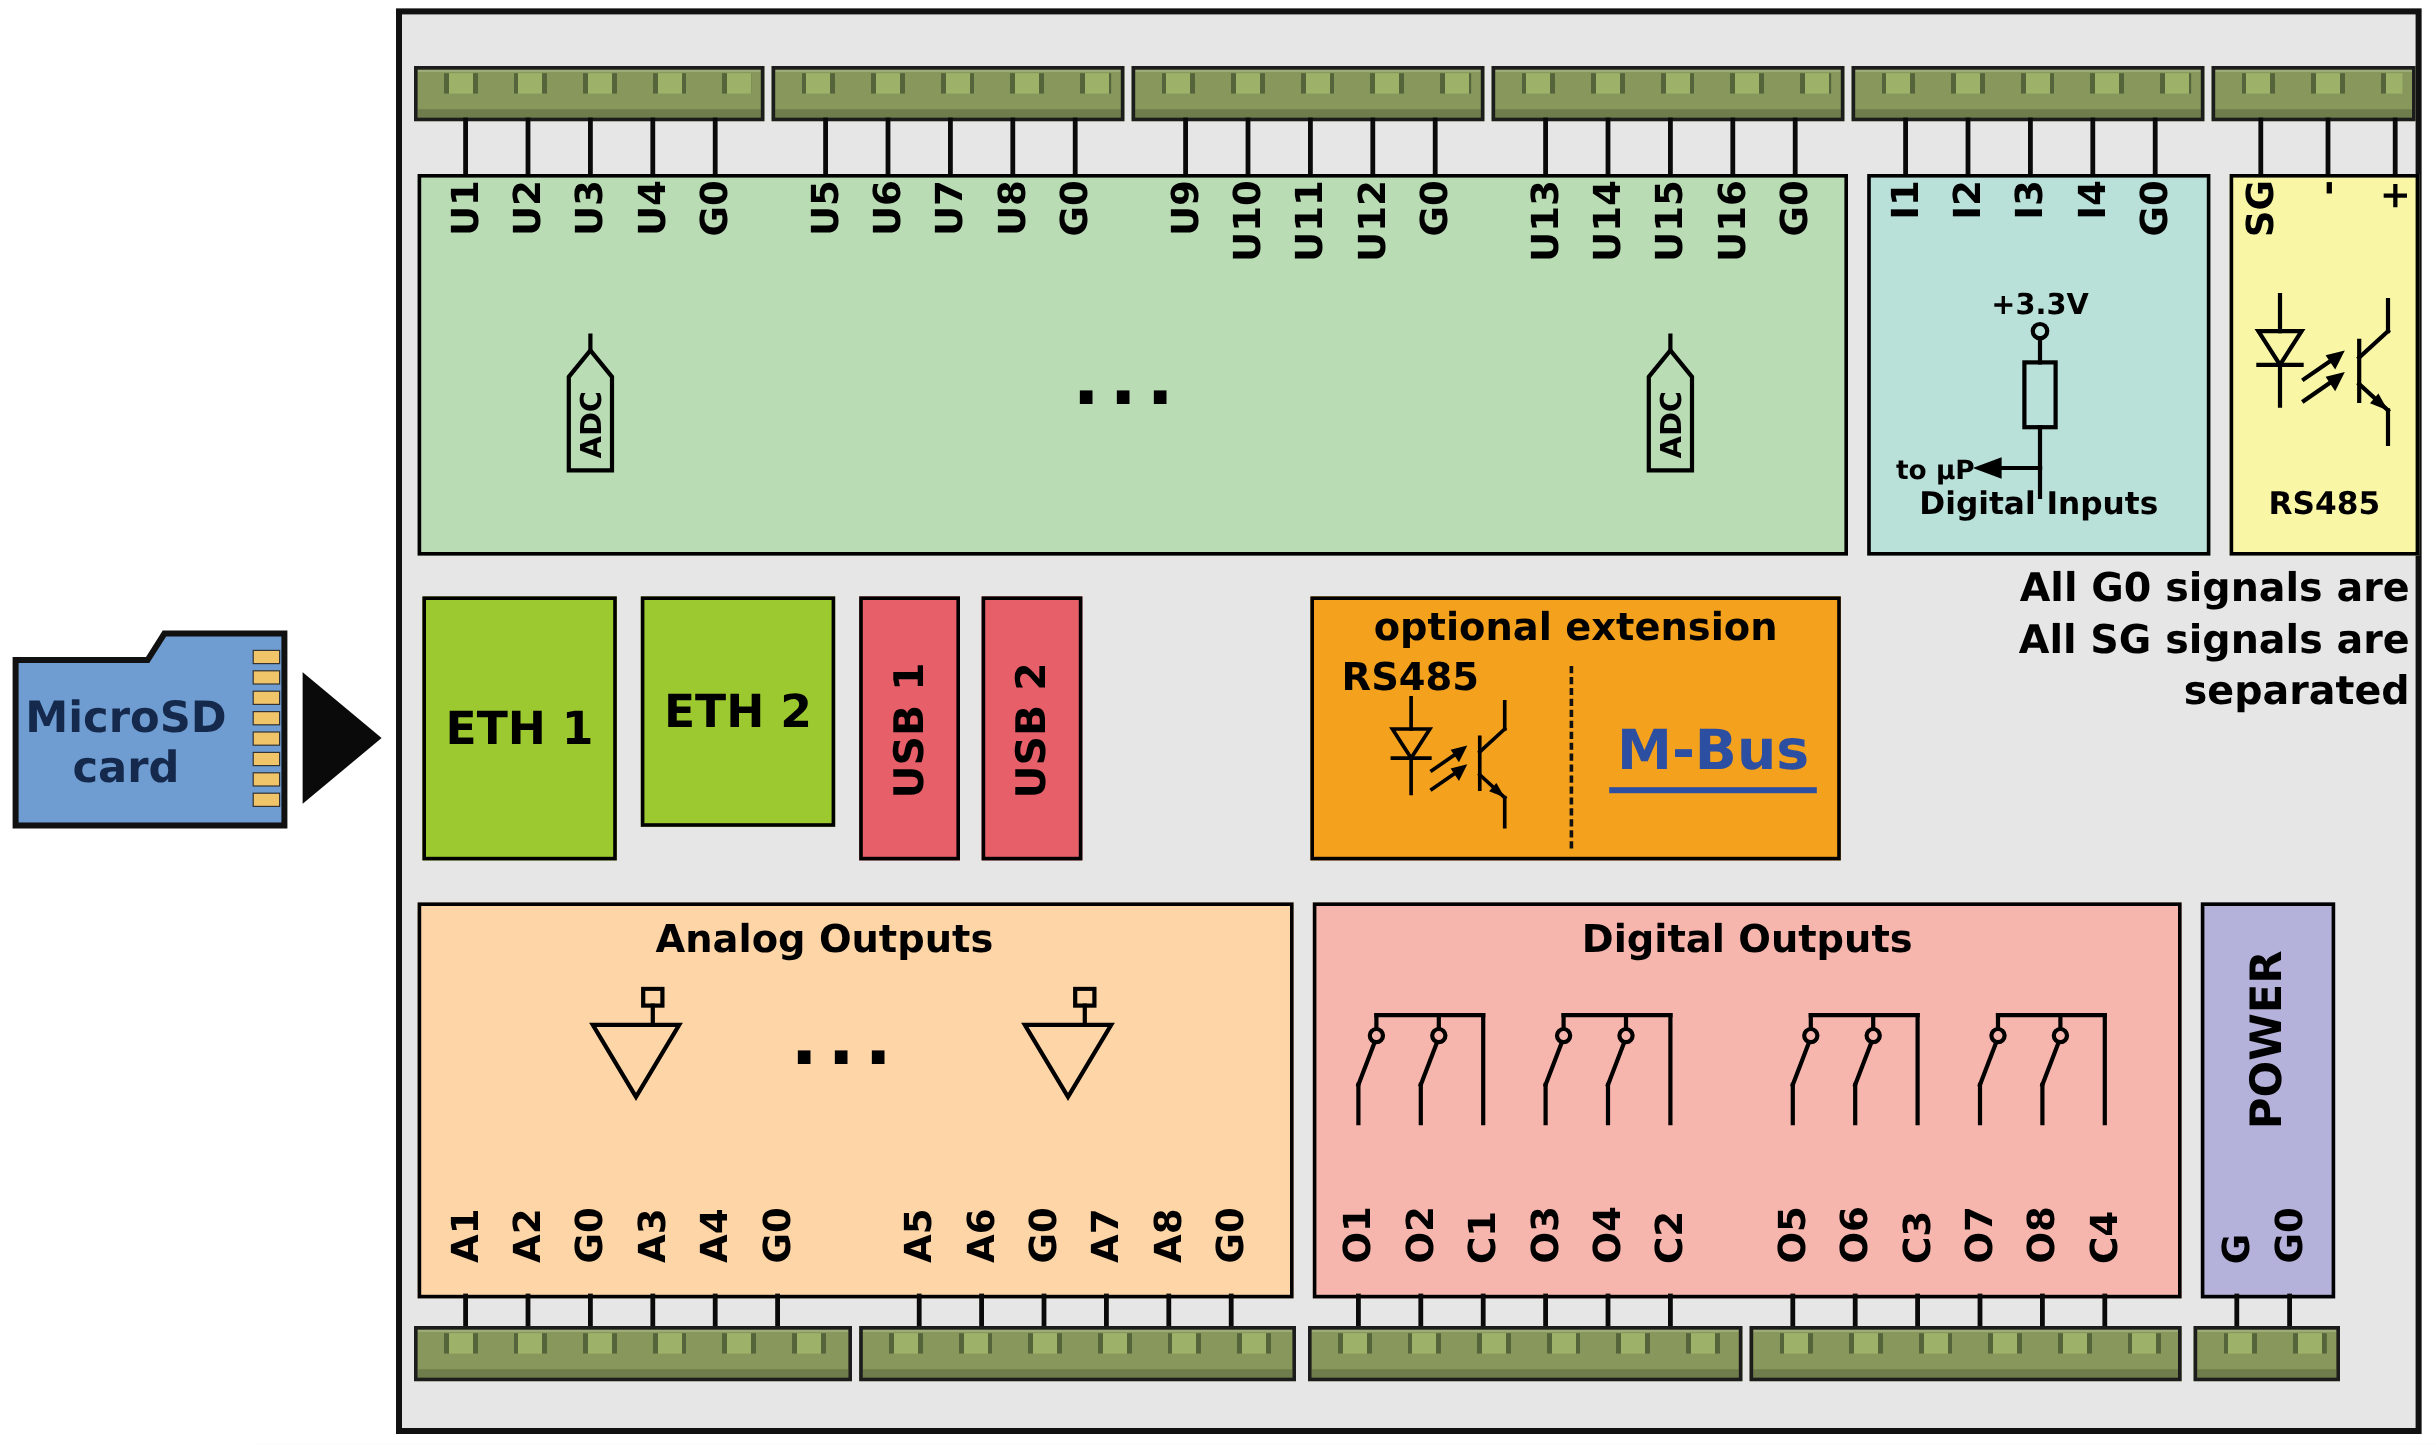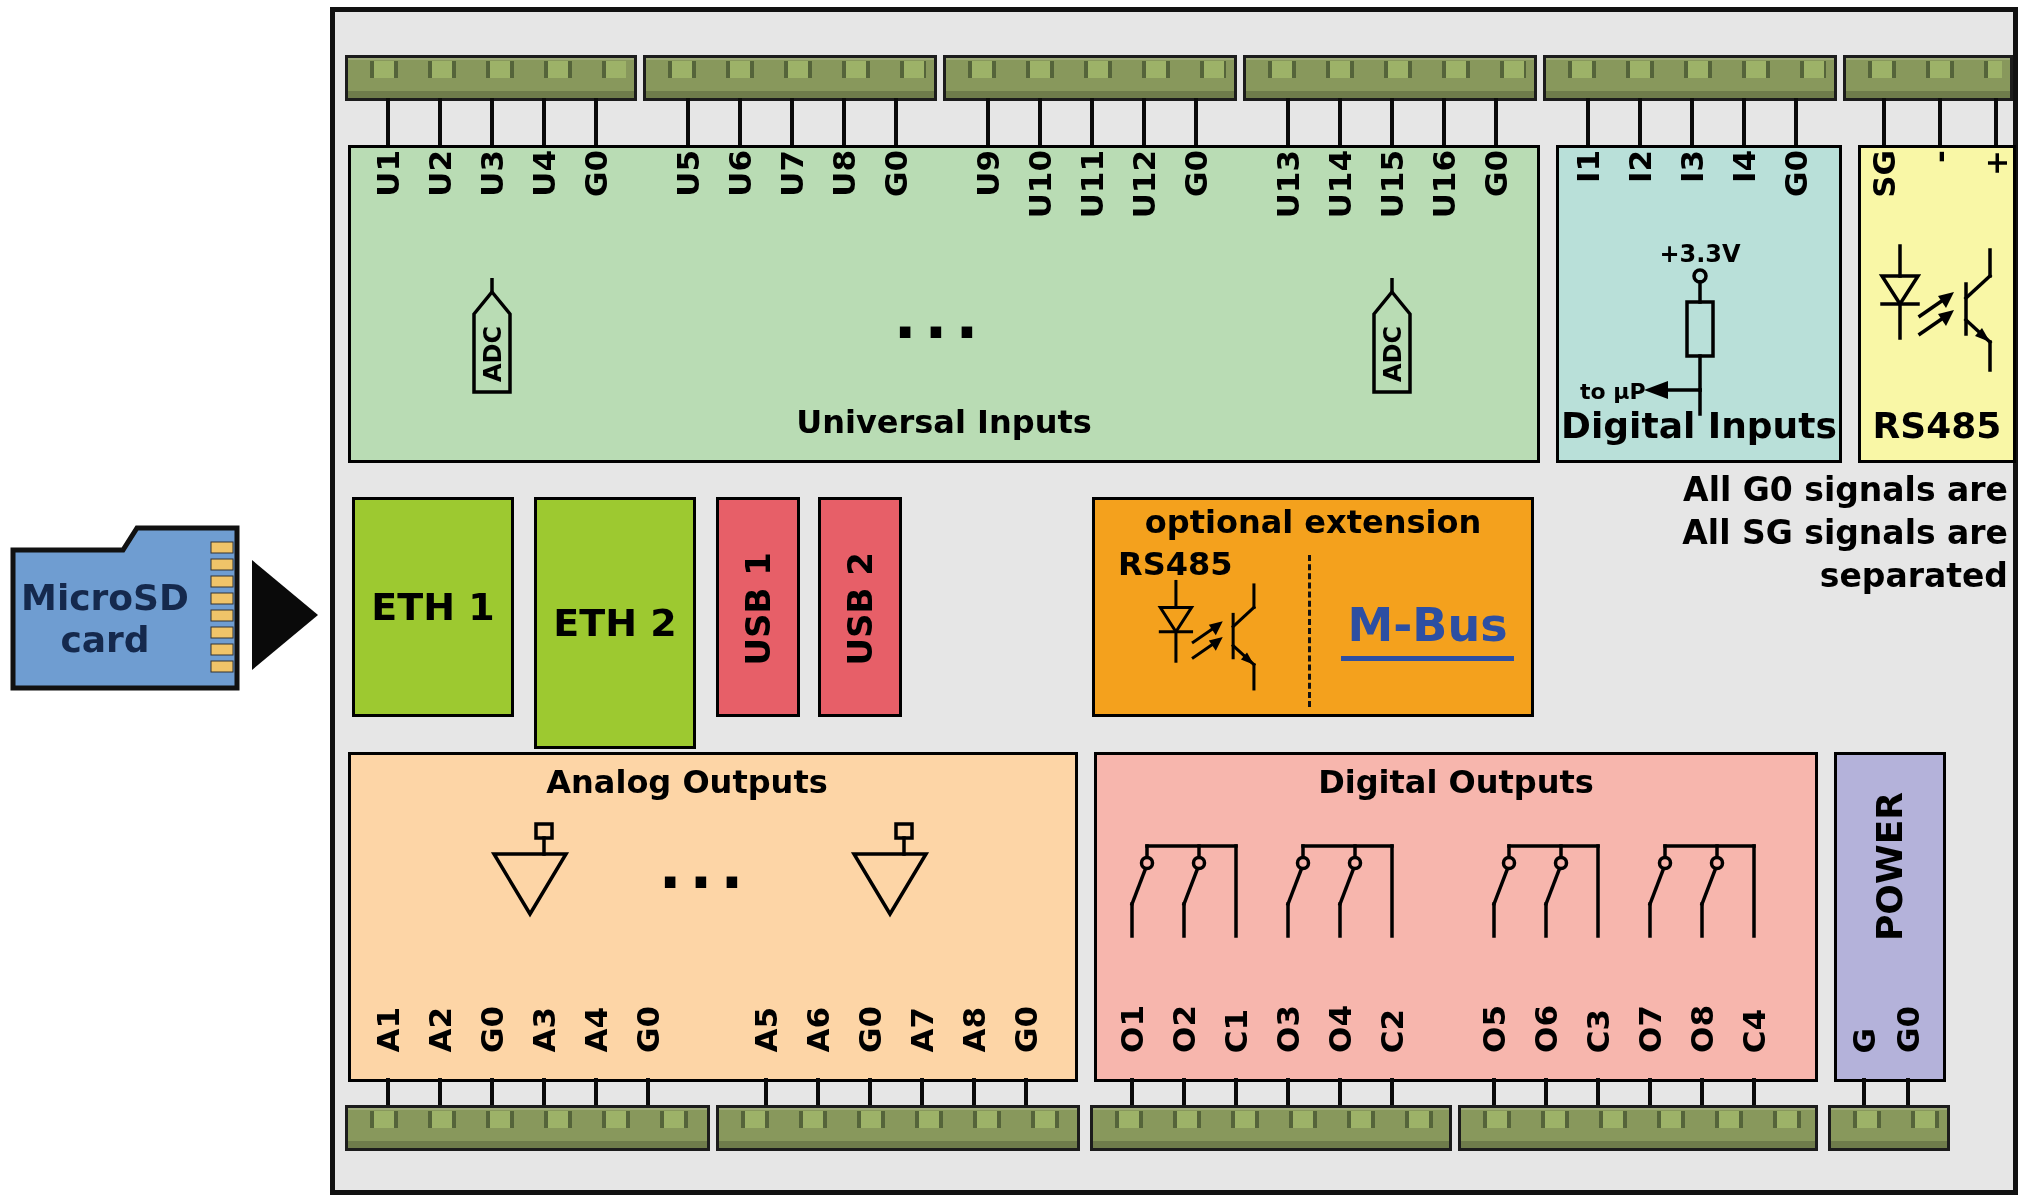--- a/index.html
+++ b/index.html
@@ -11,21 +11,21 @@
   .strip{position:absolute;height:46px;background:#88985c;border:3px solid #1c1c1c;box-sizing:border-box;box-shadow:inset 0 -7px 0 rgba(0,0,0,.18),inset 0 2px 0 rgba(255,255,255,.18);}
   .strip .notches{margin:3px 8px 0;height:17px;background:repeating-linear-gradient(90deg,rgba(0,0,0,0) 0 14px,#55643a 14px 18px,#9db268 18px 38px,#55643a 38px 42px,rgba(0,0,0,0) 42px 58px);}
   .ln{position:absolute;width:4px;background:#0a0a0a;}
   .lt{top:98px;height:50px;}
   .lb{top:1078px;height:30px;}
   .v{position:absolute;writing-mode:vertical-rl;transform:rotate(180deg);font-weight:bold;font-size:31px;line-height:36px;width:36px;white-space:nowrap;color:#000;}
   .vt{top:150px;}
   .vb{bottom:150px;}
   .v34{font-size:34px;}
   .title{position:absolute;font-weight:bold;font-size:32px;text-align:center;color:#000;}
-  .t30{font-size:36px;}
+  .t30{font-size:26px;}
   .cbox{display:flex;align-items:center;justify-content:center;font-weight:bold;}
   .dots{position:absolute;font-weight:bold;font-size:60px;letter-spacing:8px;color:#000;}
   .sym line,.sym rect,.sym circle,.sym polygon{stroke:#000;stroke-width:3.5;fill:none;stroke-linecap:square;}
   .sym .f{fill:#000;stroke:none;}
   .sym text{fill:#000;stroke:none;font-weight:bold;font-family:inherit;}
   .note{position:absolute;right:22px;top:468px;text-align:right;font-weight:bold;font-size:33px;line-height:43px;color:#000;}
   .mbus{font-weight:bold;font-size:46px;color:#2d4fa2;border-bottom:5px solid #2d4fa2;padding:0 6px 4px;}
   .dash{position:absolute;border-left:3px dashed #111;}
 </style>
 </head>
@@ -109,21 +109,20 @@
     <line x1="24" y1="0" x2="24" y2="14"></line>
     <polygon points="24,14 42,36 42,114 6,114 6,36"></polygon>
     <text transform="translate(33 104) rotate(-90)" font-size="24">ADC</text>
   </svg>
   <svg class="abs sym" style="left:1368px;top:278px" width="48" height="120" viewBox="0 0 48 120">
     <line x1="24" y1="0" x2="24" y2="14"></line>
     <polygon points="24,14 42,36 42,114 6,114 6,36"></polygon>
     <text transform="translate(33 104) rotate(-90)" font-size="24">ADC</text>
   </svg>
   <div class="dots" style="left:880px;top:282px;width:120px;text-align:center">...</div>
-  <div class="title" style="left:348px;top:403px;width:1192px">Universal Inputs</div>
 
   <div class="bx" style="left:1556px;top:145px;width:286px;height:318px;background:#b9e0d9"></div>
   <div class="v vt" style="left:1570px">I1</div>
   <div class="v vt" style="left:1622px">I2</div>
   <div class="v vt" style="left:1674px">I3</div>
   <div class="v vt" style="left:1726px">I4</div>
   <div class="v vt" style="left:1778px">G0</div>
   <svg class="abs sym" style="left:1580px;top:240px" width="220" height="186" viewBox="0 0 220 186">
     <text x="120" y="22" text-anchor="middle" font-size="24">+3.3V</text>
     <circle cx="120" cy="36" r="6" fill="#b9e0d9"></circle>
@@ -153,21 +152,21 @@
     <line x1="104" y1="42" x2="104" y2="92" stroke-width="6"></line>
     <line x1="104" y1="56" x2="128" y2="34"></line>
     <line x1="128" y1="34" x2="128" y2="8"></line>
     <line x1="104" y1="78" x2="128" y2="100"></line>
     <polygon class="f" points="128,100 113,94 120,86"></polygon>
     <line x1="128" y1="100" x2="128" y2="128"></line>
   </svg>
   <div class="title t30" style="left:1858px;top:405px;width:158px">RS485</div>
 
   <div class="bx cbox" style="left:352px;top:497px;width:162px;height:220px;background:#9dc930;font-size:38px">ETH 1</div>
-  <div class="bx cbox" style="left:534px;top:497px;width:162px;height:252px;background:#9dc930;font-size:38px">ETH 2</div>
+  <div class="bx cbox" style="left:534px;top:497px;width:162px;height:192px;background:#9dc930;font-size:38px">ETH 2</div>
   <div class="bx" style="left:716px;top:497px;width:84px;height:220px;background:#e75f68"></div>
   <div class="v v34" style="left:740px;top:552px">USB 1</div>
   <div class="bx" style="left:818px;top:497px;width:84px;height:220px;background:#e75f68"></div>
   <div class="v v34" style="left:842px;top:552px">USB 2</div>
 
   <div class="bx" style="left:1092px;top:497px;width:442px;height:220px;background:#f4a11d"></div>
   <div class="title" style="left:1092px;top:503px;width:442px">optional extension</div>
   <div class="abs" style="left:1118px;top:545px;font-weight:bold;font-size:32px">RS485</div>
   <svg class="abs sym" style="left:1138px;top:578px" width="140" height="130" viewBox="0 0 150 150">
     <line x1="38" y1="4" x2="38" y2="34"></line>

